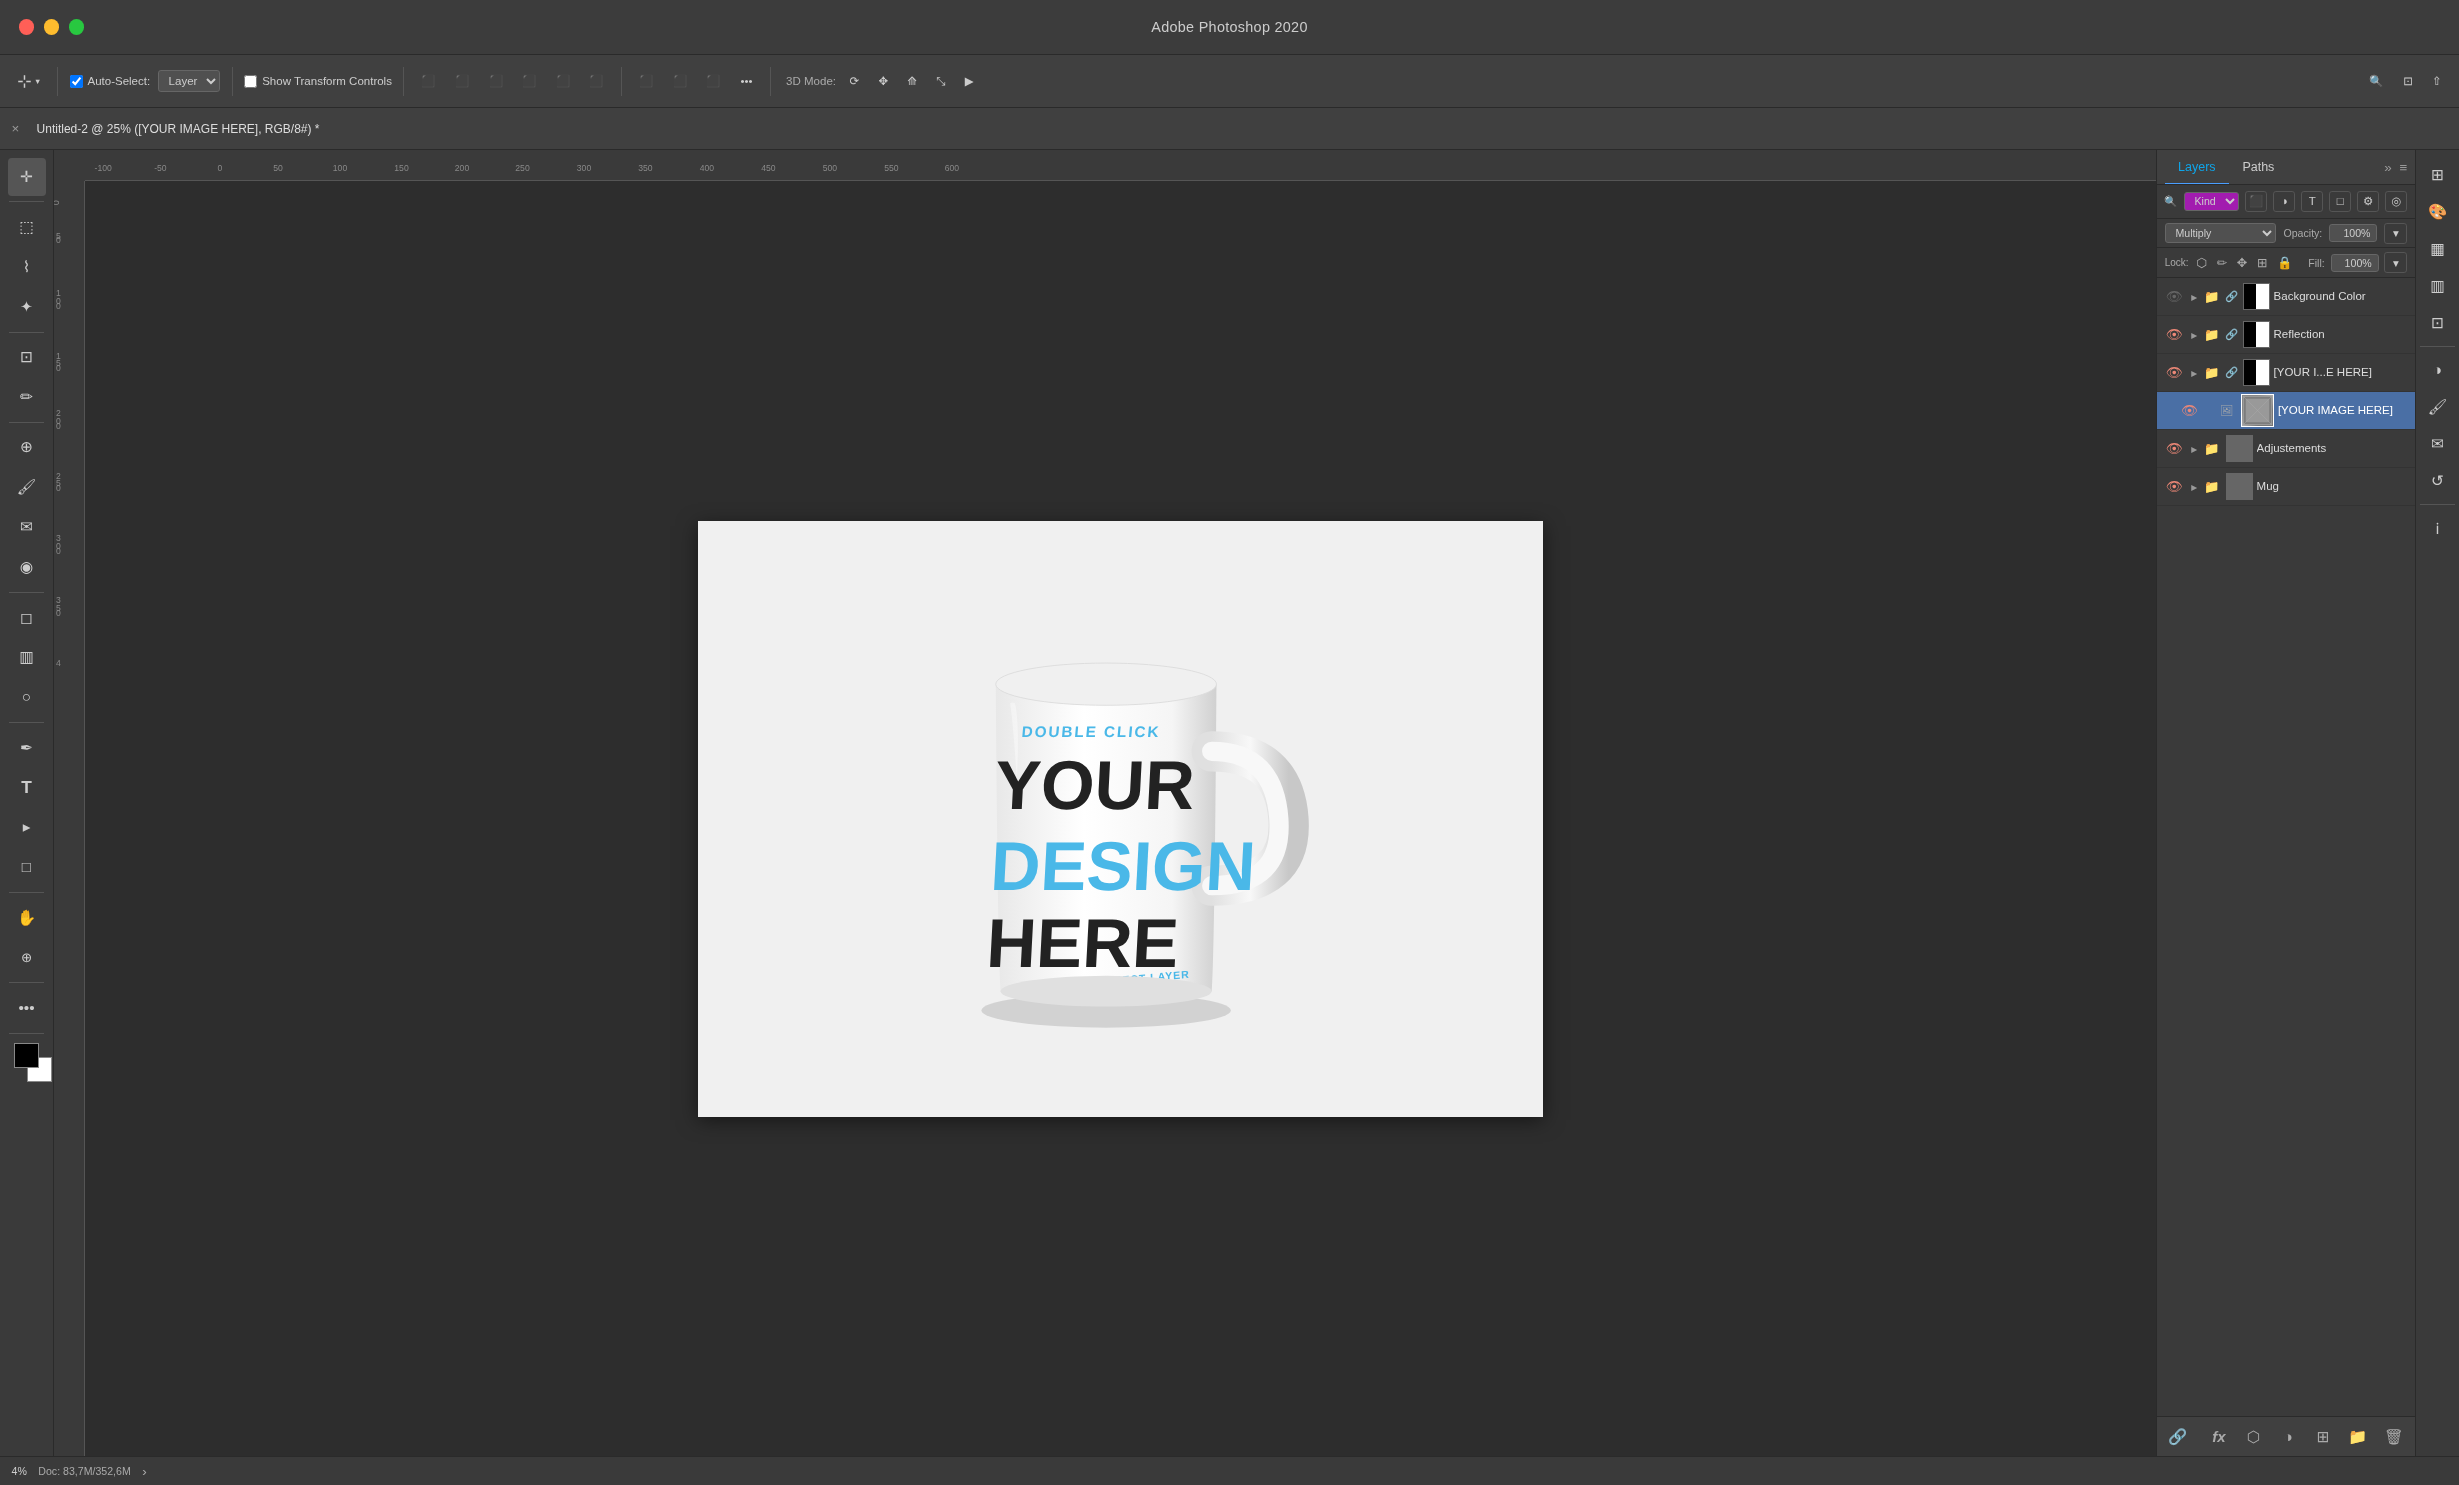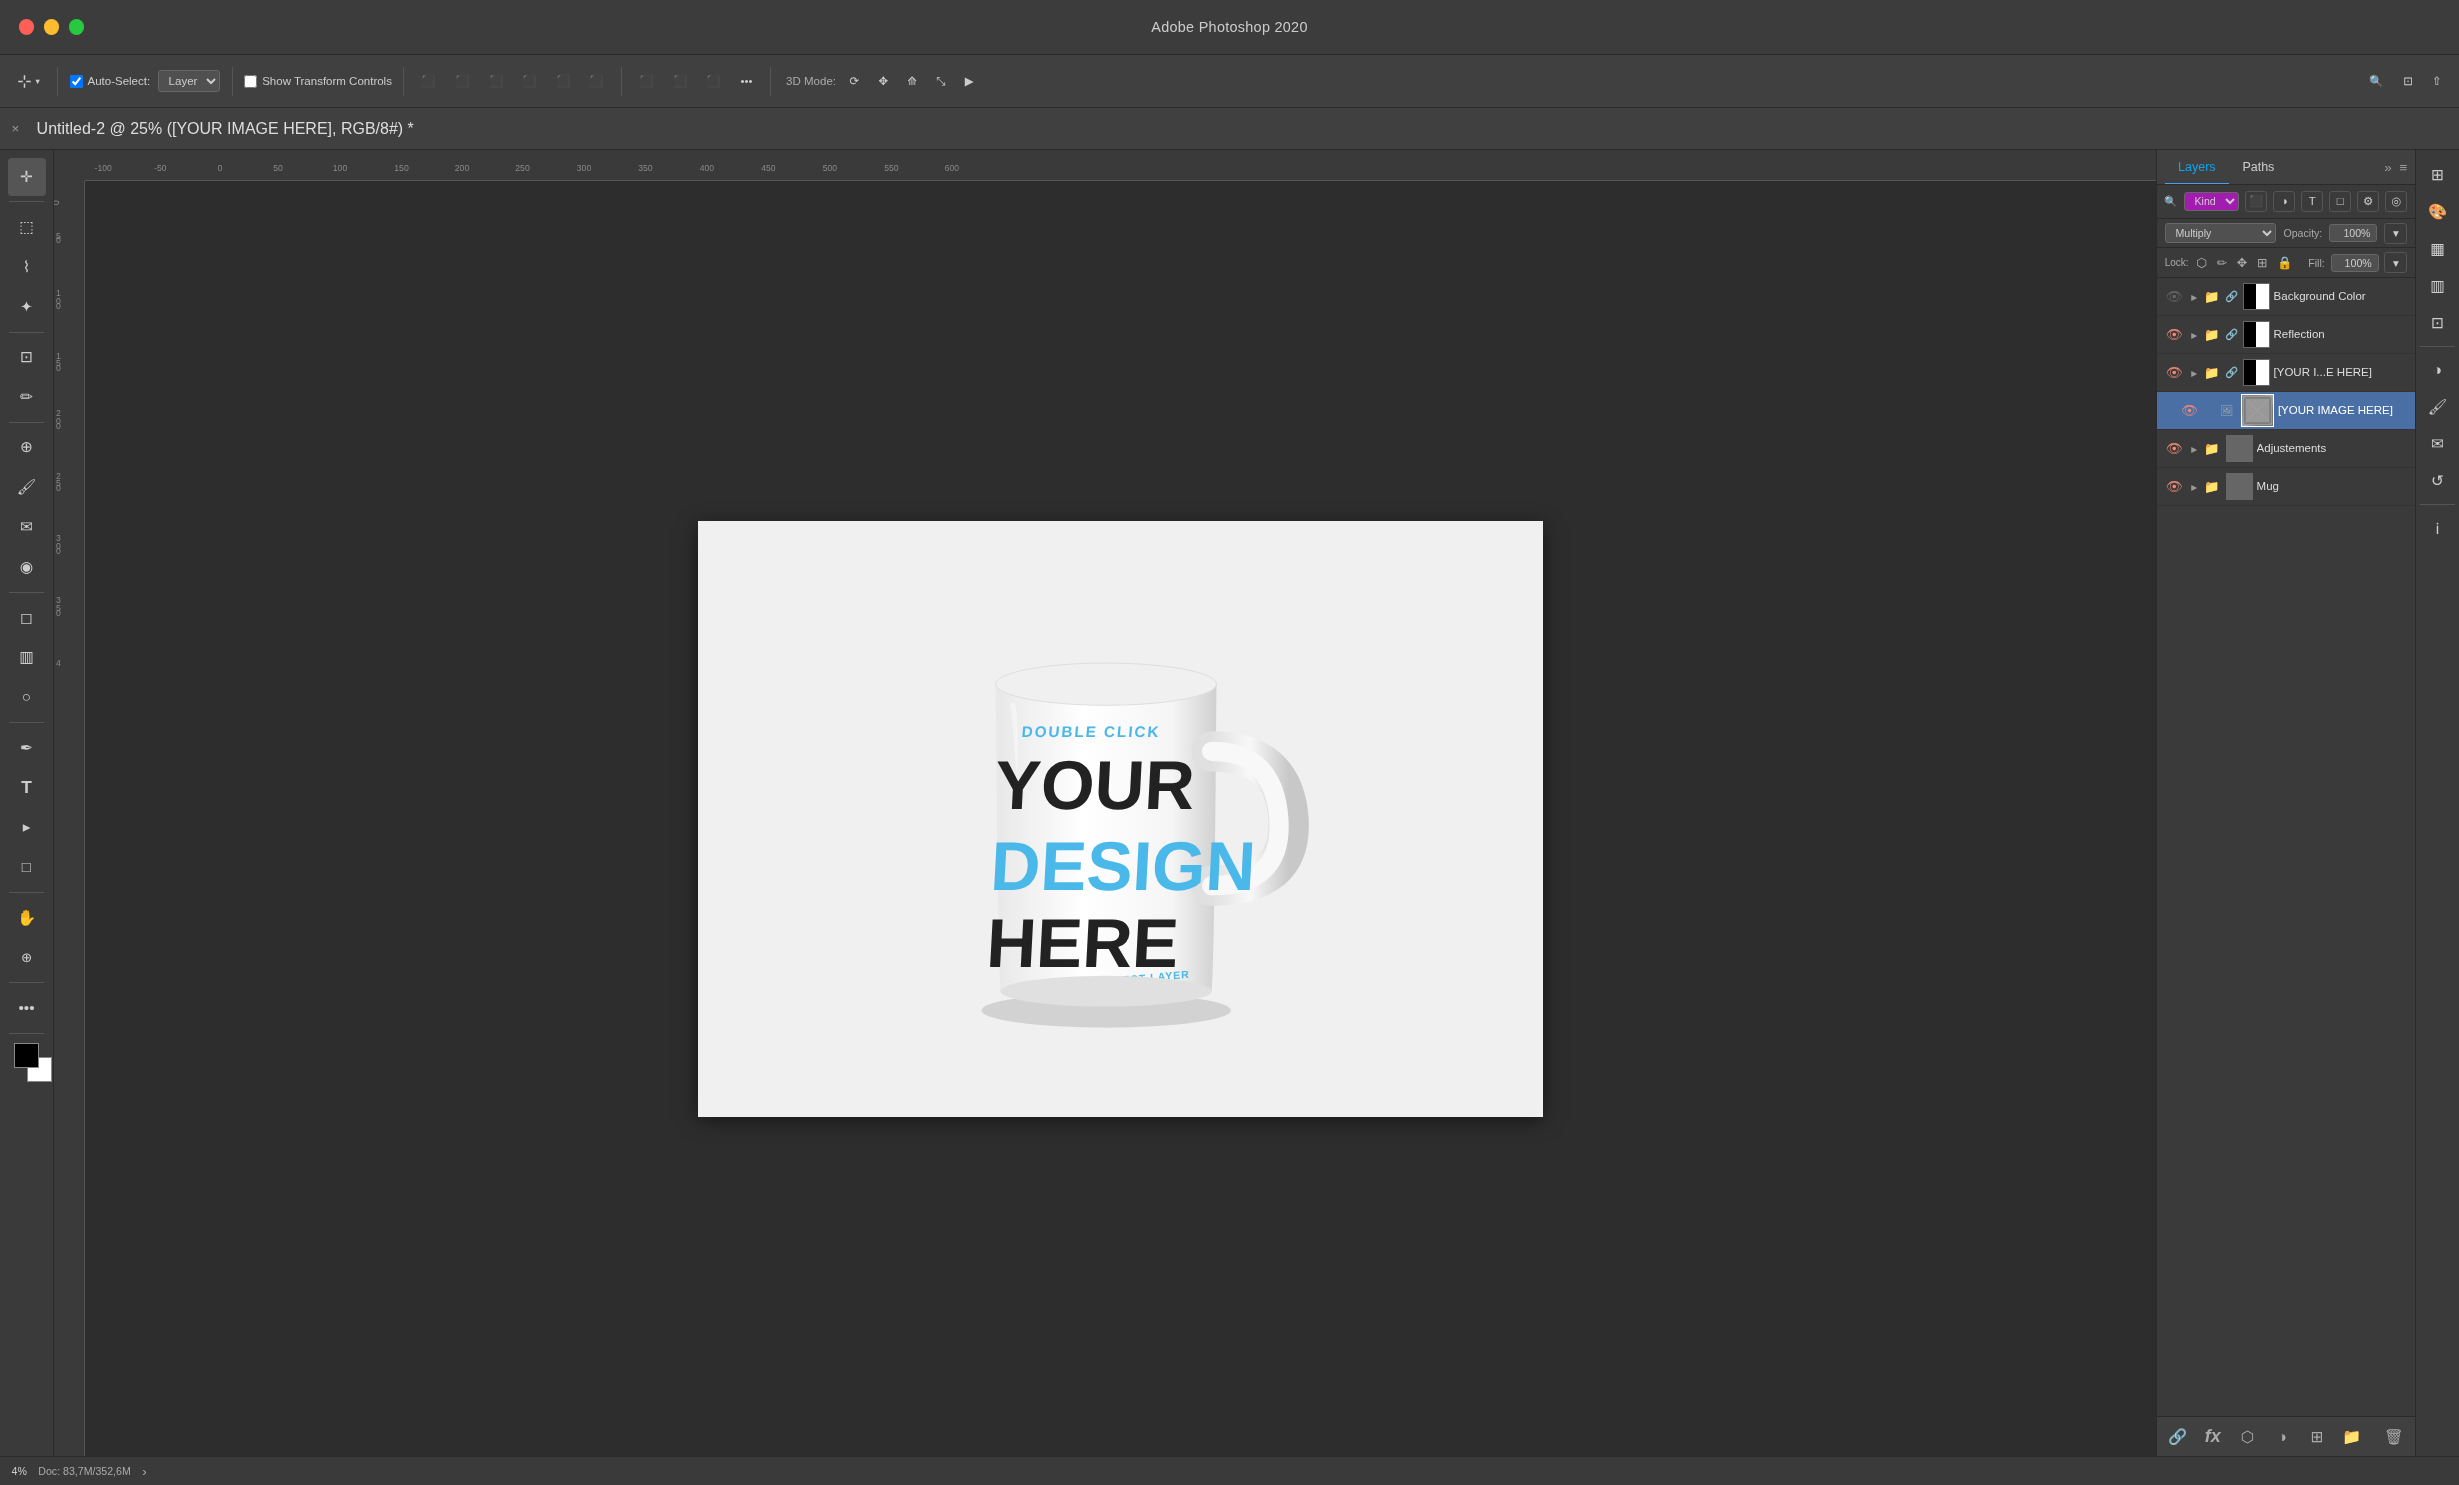--- a/index.html
+++ b/index.html
@@ -154,21 +154,21 @@
     .tab-close {
       background: none;
       border: none;
       color: #999;
       cursor: pointer;
       font-size: 13.4px;
       padding: 3.8px;
       margin-right: 5.8px;
     }
     .tab-title {
-      font-size: 16px;
+      font-size: 12px;
       color: #ddd;
       padding: 3.8px 7.7px;
     }
 
     
     .canvas-area {
       flex: 1;
       background: #2d2d2d;
       position: relative;
       overflow: hidden;
@@ -912,21 +912,21 @@
             </div>
           <div class="layer-group-icon">📁</div>
           <div class="layer-thumb" style="background:#666;"></div>
           <span class="layer-name">Mug</span>
         </div>
 
       </div>
 
       <div class="layers-footer">
         <button class="footer-btn" title="Link layers">🔗</button>
-        <button class="footer-btn" title="Add layer style" style="font-style:italic;font-weight:bold;font-size:18px;">fx</button>
+        <button class="footer-btn" title="Add layer style" style="font-style:italic;font-weight:bold;font-size:15px;margin-left:6px;">fx</button>
         <button class="footer-btn" title="Add layer mask">⬡</button>
         <button class="footer-btn" title="Create fill/adjustment layer">◑</button>
         <button class="footer-btn" title="Create adjustment">⊞</button>
         <button class="footer-btn" title="Create group">📁</button>
         <button class="footer-btn" title="Delete layer" style="margin-left:auto;">🗑</button>
       </div>
 
     </div>
 
     <div class="right-icon-bar">

